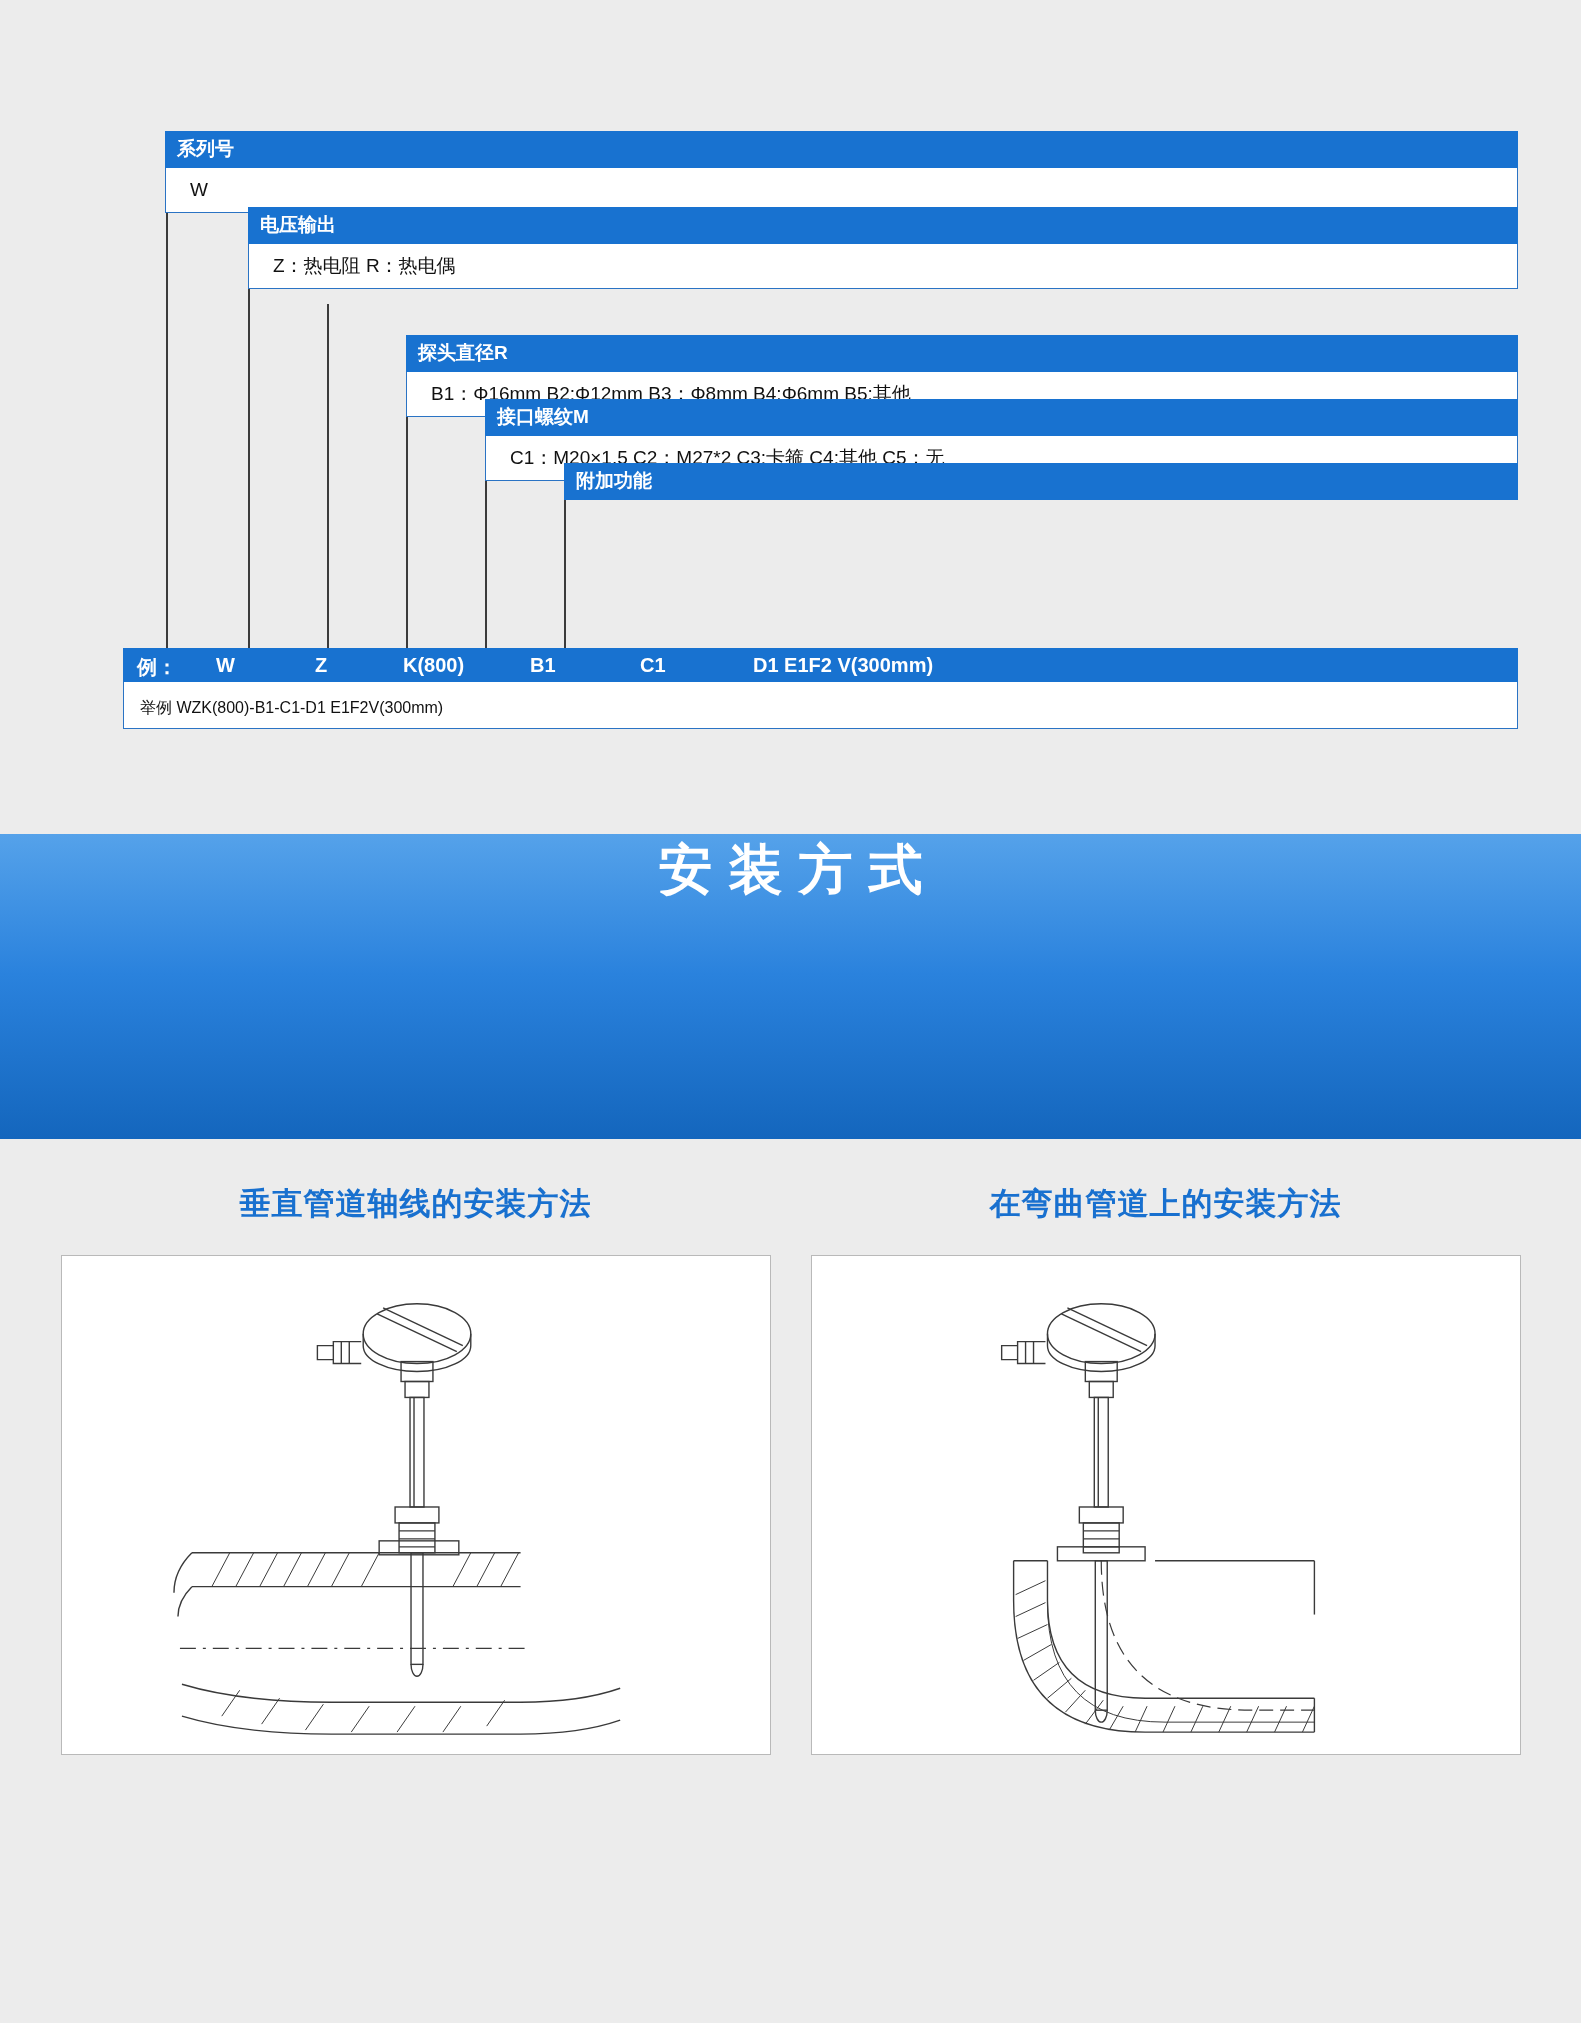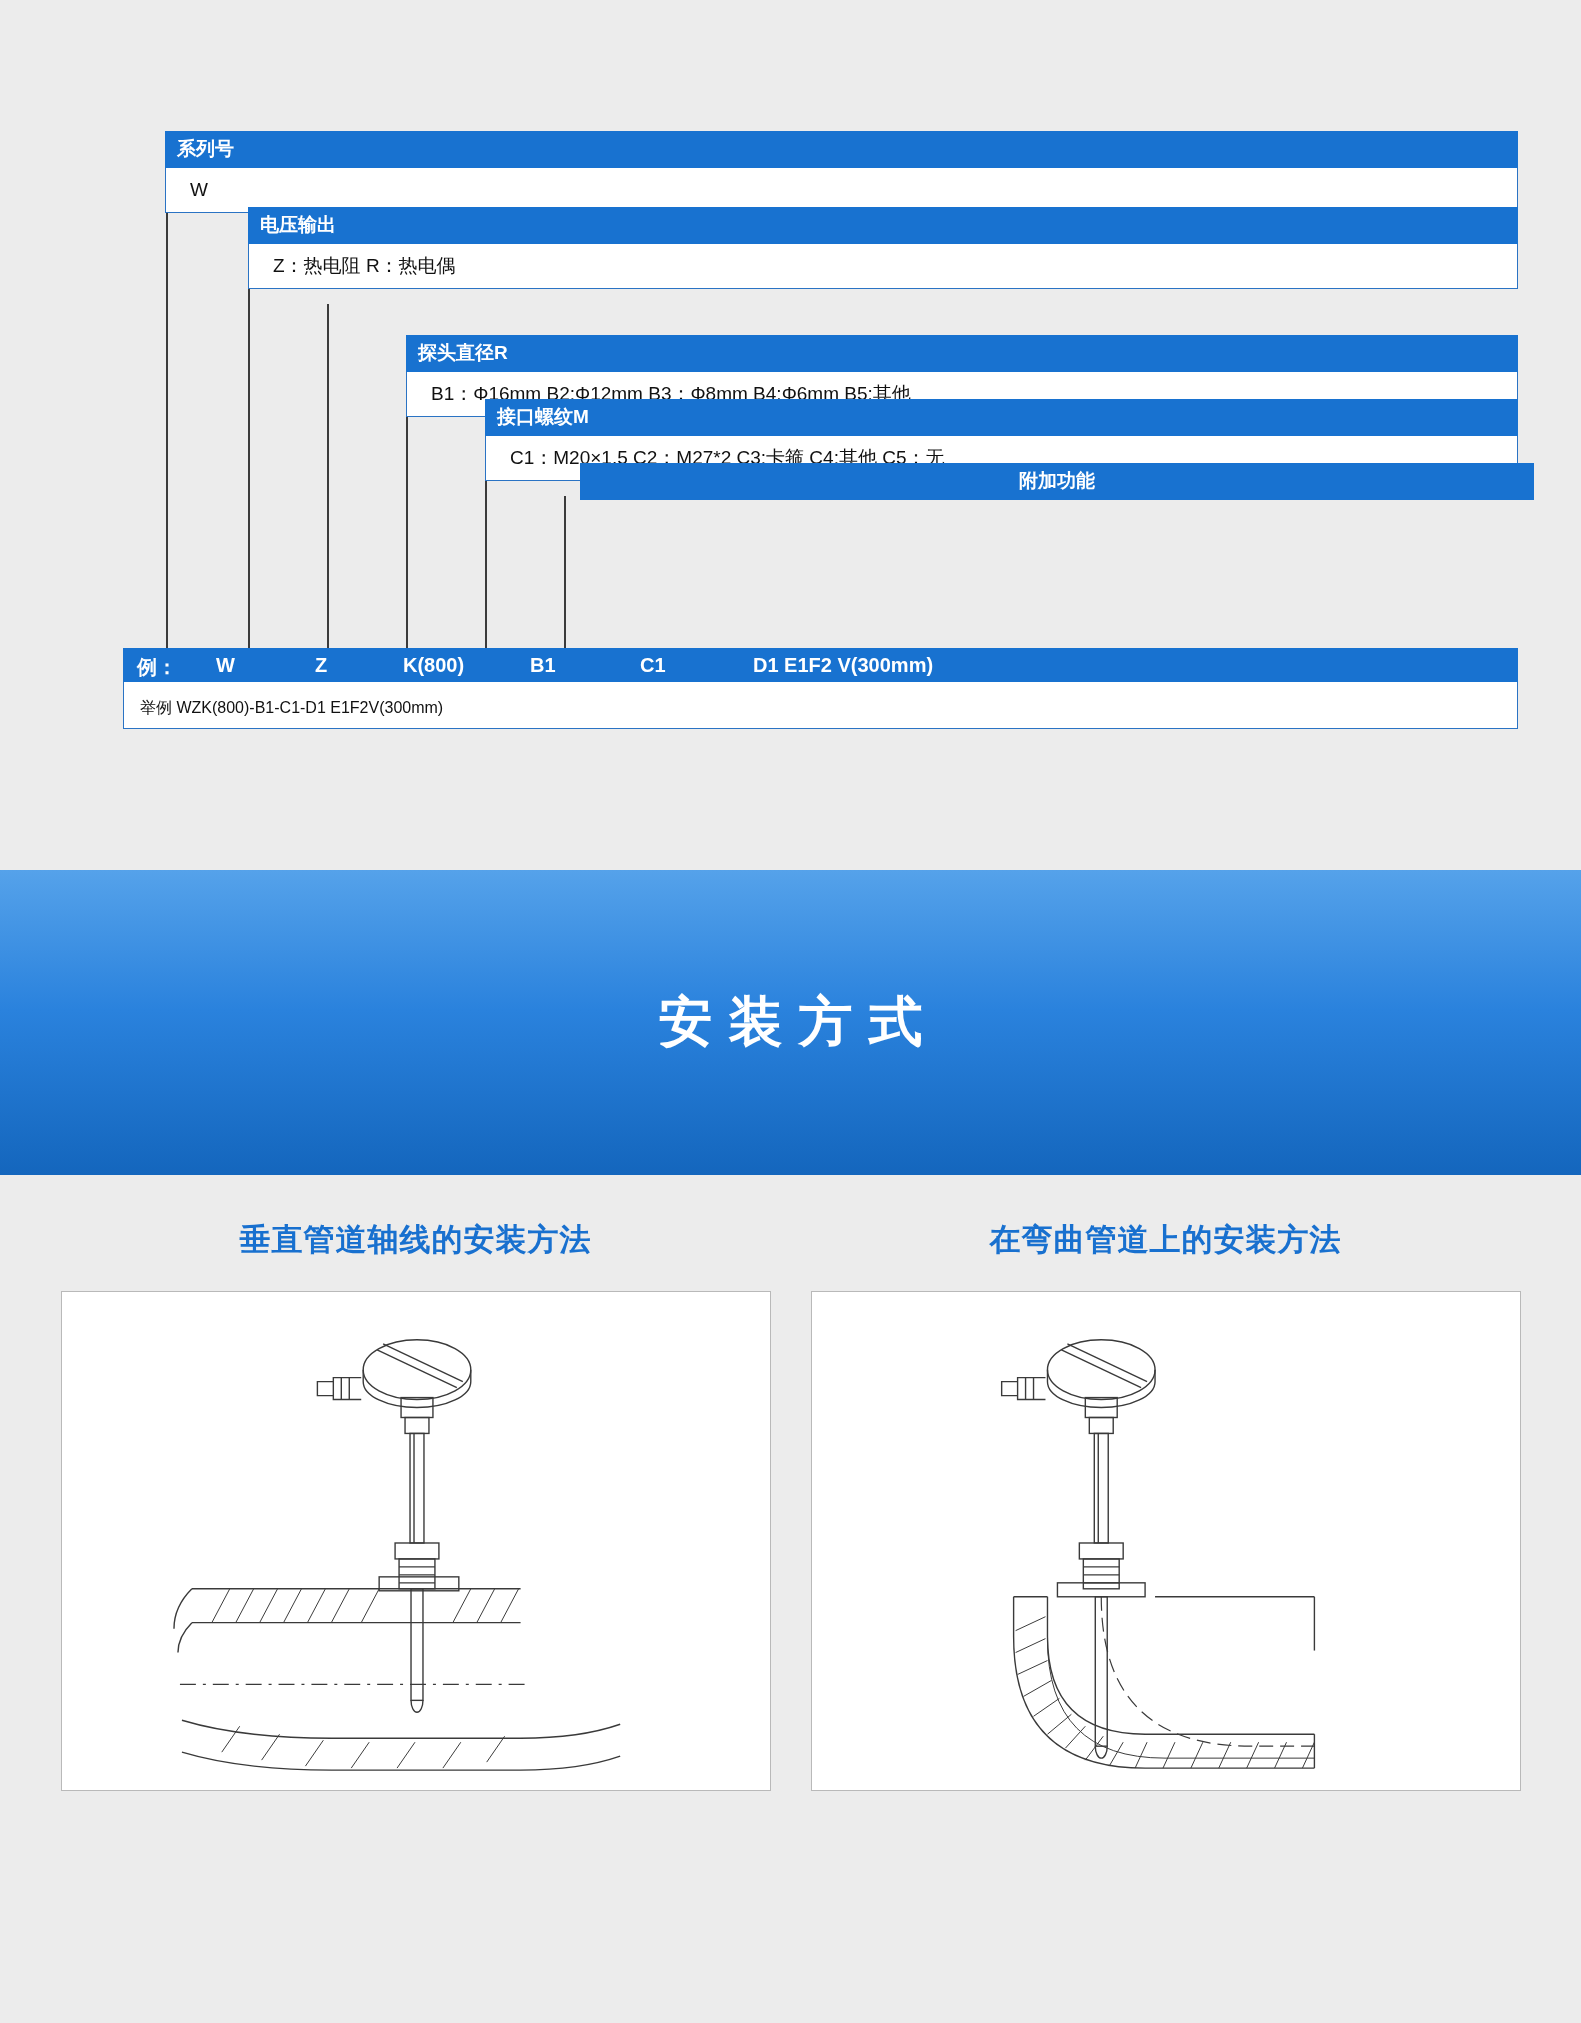--- a/index.html
+++ b/index.html
@@ -89,23 +89,22 @@
     font-size: 16px;
     padding: 16px 12px 9px 16px;
     color: #111;
   }
 
   
   .banner {
     height: 305px;
     background: linear-gradient(180deg, #55a2ea 0%, #2a82dd 46%, #1466bd 100%);
     display: flex;
-    align-items: center;
+    align-items: flex-start;
     justify-content: center;
-    margin-top: 36px;
   }
   .banner h2 {
     margin: 0;
     color: #ffffff;
     font-size: 54px;
     font-weight: bold;
     letter-spacing: 16px;
     text-indent: 16px;
   }
 
@@ -166,21 +165,21 @@
     <div class="row-block" style="left:343px; top:314px; width:1112px;">
       <div class="hdr">探头直径R</div>
       <div class="bdy">B1：Φ16mm B2:Φ12mm B3：Φ8mm B4:Φ6mm B5:其他</div>
     </div>
 
     <div class="row-block" style="left:422px; top:378px; width:1033px;">
       <div class="hdr">接口螺纹M</div>
       <div class="bdy">C1：M20×1.5 C2：M27*2 C3:卡箍 C4:其他 C5：无</div>
     </div>
 
-    <div class="row-block" style="left:517px; top:442px; width:954px;text-align:center;">
+    <div class="row-block" style="left:501px; top:442px; width:954px;">
       <div class="hdr">附加功能</div>
     </div>
 
     <div class="example-block">
       <div class="ex-head">
         <span style="left:14px;">例：</span>
         <span style="left:93px;">W</span>
         <span style="left:192px;">Z</span>
         <span style="left:280px;">K(800)</span>
         <span style="left:407px;">B1</span>

